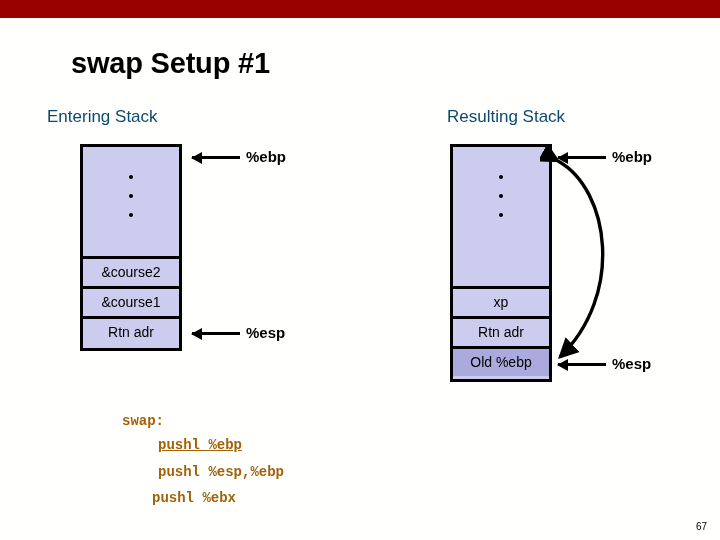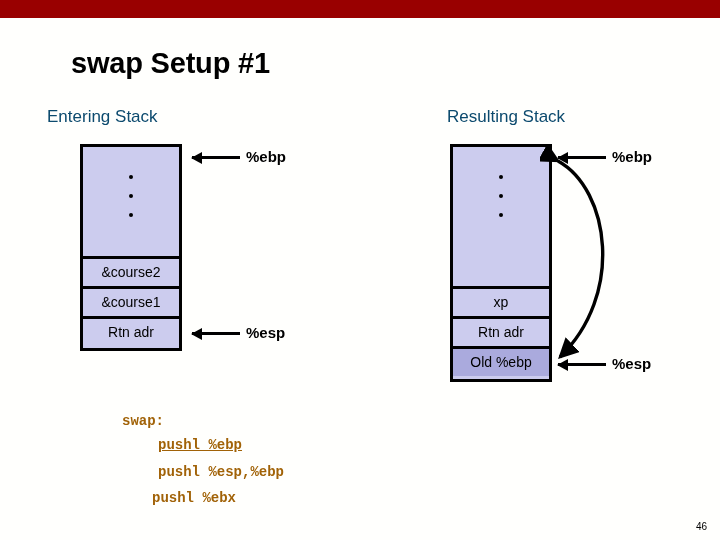--- a/index.html
+++ b/index.html
@@ -193,15 +193,15 @@
       </marker>
     </defs>
     <path d="M18,16 C70,45 84,150 20,212" fill="none" stroke="#000000" stroke-width="3.4" marker-start="url(#ahead)" marker-end="url(#ahead)"></path>
   </svg>
 
   <div class="code" style="left:122px; top:413px">swap:</div>
   <div class="code hl" style="left:158px; top:437px">pushl %ebp</div>
   <div class="code" style="left:158px; top:464px">pushl %esp,%ebp</div>
   <div class="code" style="left:152px; top:490px">pushl %ebx</div>
 
-  <div class="pageno">46</div>
+  <div class="pageno">67</div>
 
 </div>
 
 </body></html>

